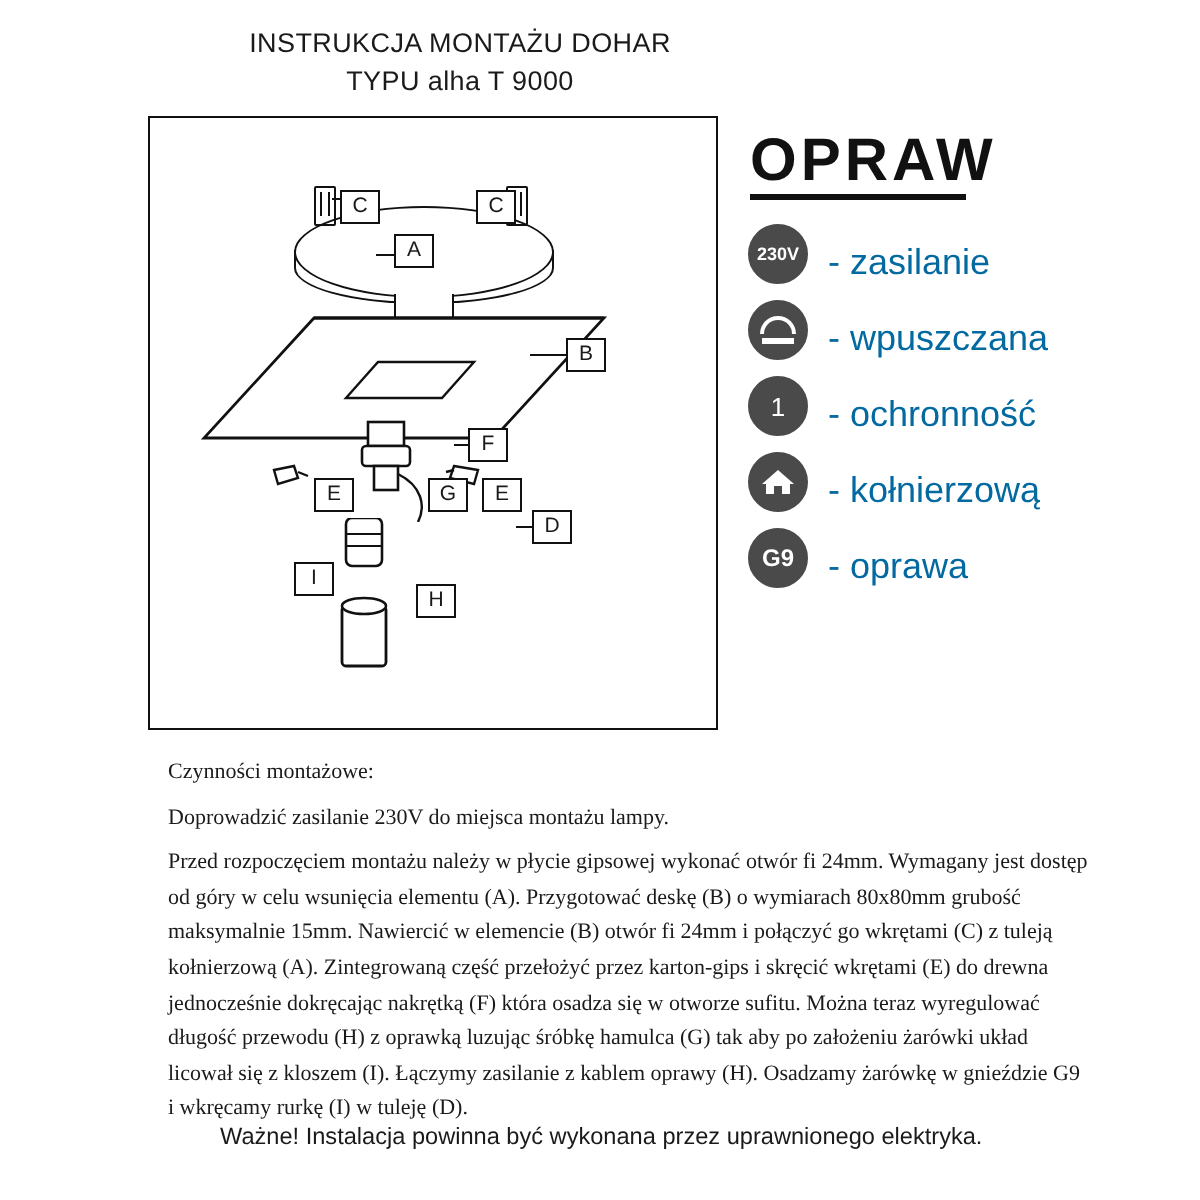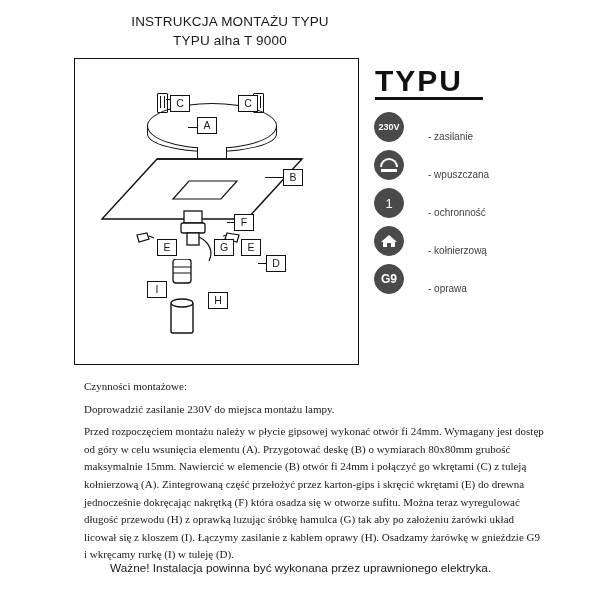--- a/index.html
+++ b/index.html
@@ -154,23 +154,23 @@
     position: relative;
   }
   .legend-icon.filled {
     background: #4a4a4a;
     color: #fff;
     border-color: #4a4a4a;
   }
   .legend-icon .num { font-size: 13px; font-weight: normal; }
   .legend-icon .g9 { font-size: 12px; }
   .legend-text {
-    margin-left: 24px;
-    font-size: 10px;
-    color: #404040;
+    margin-left: 10px;
+    font-size: 18px;
+    color: #0369a1;
     white-space: nowrap;
   }
   .ic-recessed-wrap {
     display:flex; flex-direction:column; align-items:center; gap:2px;
   }
   .ic-recessed-bar { width: 16px; height: 3px; background: #fff; }
   .ic-recessed-arc {
     width: 14px; height: 7px; border: 2px solid #fff;
     border-bottom: none; border-radius: 14px 14px 0 0;
   }
@@ -199,21 +199,21 @@
     font-size: 11.8px;
     line-height: 16px;
   }
 </style>
 </head>
 <body>
 
 <div class="page">
 
   <div class="title">
-    <div>INSTRUKCJA MONTAŻU TYPU</div>
+    <div>INSTRUKCJA MONTAŻU DOHAR</div>
     <div>TYPU alha T 9000</div>
   </div>
 
   <div class="diagram-box">
 
     <div class="screw" style="left:82px; top:34px;"></div>
     <div class="screw" style="left:178px; top:34px;"></div>
     <div class="leader" style="left:91px; top:40px; width:22px;"></div>
     <div class="leader" style="left:165px; top:40px; width:14px;"></div>
 
@@ -272,21 +272,21 @@
     <div class="lbl" style="left:191px; top:196px;">D</div>
     <div class="lbl" style="left:72px; top:222px;">I</div>
     <div class="lbl" style="left:133px; top:233px;">H</div>
 
     <div class="leader" style="left:113px; top:68px; width:10px;"></div>
     <div class="leader" style="left:190px; top:118px; width:18px;"></div>
     <div class="leader" style="left:152px; top:163px; width:8px;"></div>
     <div class="leader" style="left:183px; top:204px; width:8px;"></div>
   </div>
 
-  <div class="brand">TYPU</div>
+  <div class="brand">OPRAW</div>
   <div class="brand-underline"></div>
 
   <div class="legend">
 
     <div class="legend-row">
       <div class="legend-icon filled">
         <span>230V</span>
       </div>
       <div class="legend-text">- zasilanie</div>
     </div>

